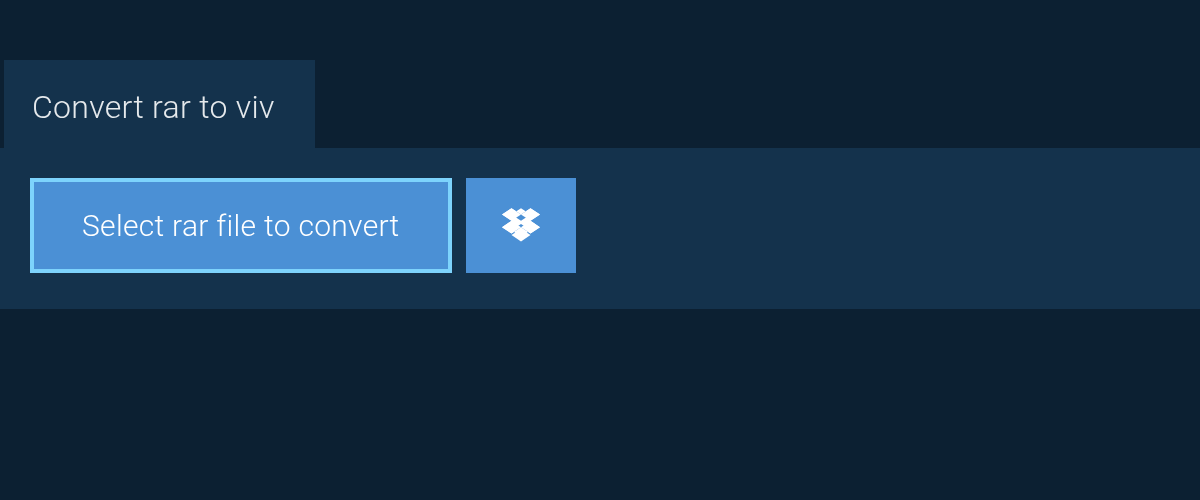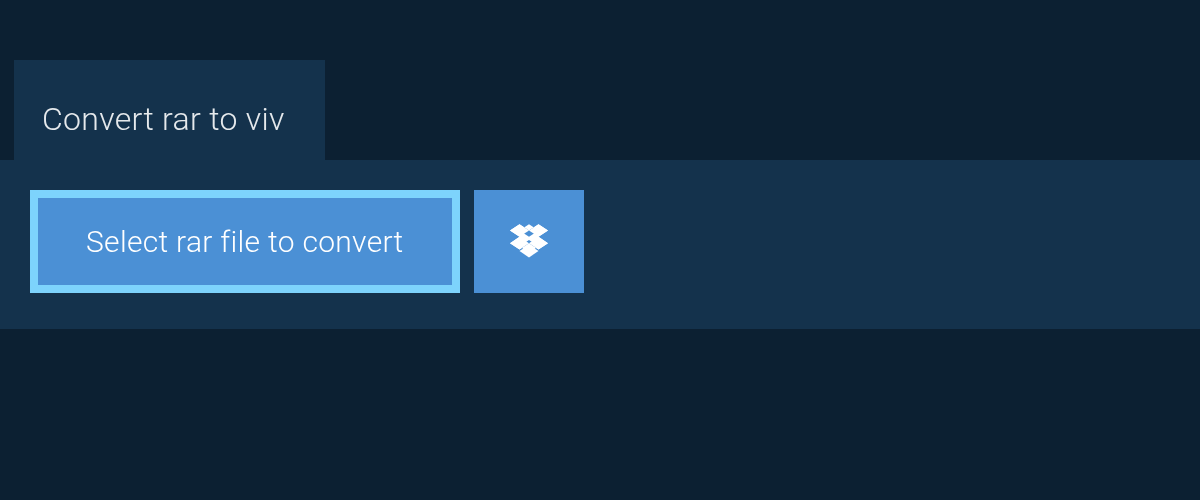--- a/index.html
+++ b/index.html
@@ -11,43 +11,43 @@
       width: 1200px;
       height: 500px;
       background: #0c2032;
       font-family: -apple-system, BlinkMacSystemFont, "Segoe UI", Roboto, "Helvetica Neue", Arial, sans-serif;
       font-weight: 300;
       overflow: hidden;
     }
     .tab-header {
       background: #14324c;
       display: inline-block;
-      padding: 40px 40px 22px 28px;
+      padding: 28px 40px 22px 28px;
       margin-top: 60px;
-      margin-left: 14px;
+      margin-left: 4px;
     }
     .tab-title {
       color: #e5e9ec;
       font-size: 32px;
       font-weight: 300;
       letter-spacing: 0.3px;
     }
     .panel {
       background: #14324c;
       padding: 30px 30px 36px 30px;
       width: 100%;
     }
     .button-row {
       display: flex;
       gap: 14px;
       align-items: stretch;
     }
     .select-button {
       background: #4b90d5;
-      border: 8px solid #7dd3fc;
+      border: 4px solid #7dd3fc;
       color: #ffffff;
       font-size: 30px;
       font-weight: 300;
       padding: 26px 48px;
       cursor: pointer;
       display: flex;
       align-items: center;
       justify-content: center;
       letter-spacing: 0.3px;
     }

